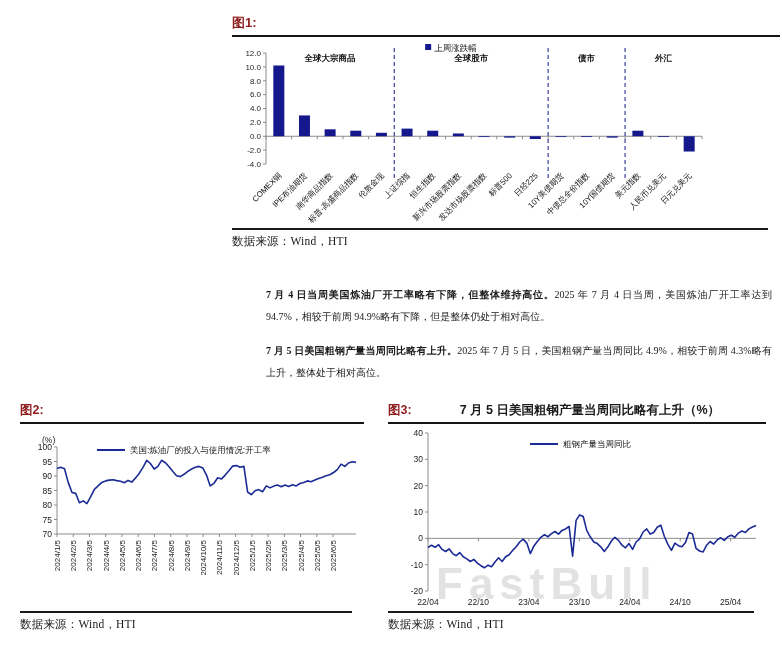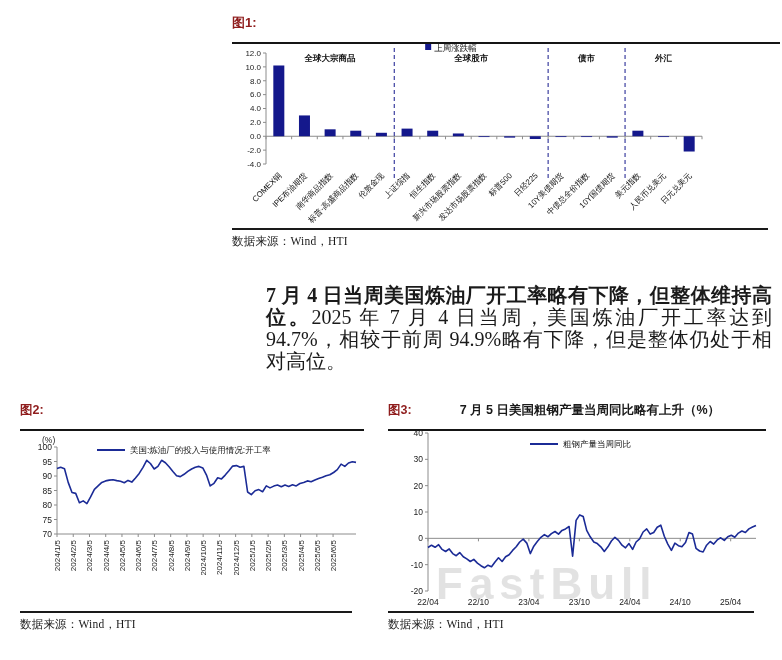--- a/index.html
+++ b/index.html
@@ -1,34 +1,34 @@
 <!DOCTYPE html>
 <html><head>
 <meta charset="utf-8">
 <style>
   html,body{margin:0;padding:0;background:#ffffff;}
   .page{position:relative;width:782px;height:660px;background:#fff;overflow:hidden;
         font-family:"Liberation Serif","DejaVu Serif",serif;color:#1a1a1a;}
   .fig{position:absolute;}
   .fig-title{display:flex;gap:7px;align-items:baseline;font-family:"Liberation Sans","DejaVu Sans",sans-serif;
-             font-weight:bold;border-bottom:2px solid #151515;padding-bottom:10px;}
+             font-weight:bold;border-bottom:2px solid #151515;padding-bottom:3px;}
   .fig-title .fig-label{color:#8f1d1d;white-space:nowrap;}
   .fig1{left:232px;top:14px;width:548px;}
   .fig1 .fig-title{font-size:13px;}
   .fig2{left:20px;top:402px;width:344px;}
   .fig3{left:388px;top:402px;width:378px;}
   .fig2 .fig-title,.fig3 .fig-title{font-size:12.5px;gap:48px;}
   .fig svg{position:absolute;left:0;display:block;}
   .fig1 svg{top:26px;}
   .fig2 svg,.fig3 svg{top:25px;}
   .source{position:absolute;left:0;right:12px;border-top:2px solid #1a1a1a;padding-top:4px;
           font-size:11.5px;letter-spacing:.2px;}
   .fig1 .source{top:214px;}
   .fig2 .source,.fig3 .source{top:209px;}
-  .paragraphs{position:absolute;left:266px;top:284px;width:506px;font-size:20px;line-height:22px;text-align:justify;}
+  .paragraphs{position:absolute;left:266px;top:284px;width:506px;font-size:10px;line-height:22px;text-align:justify;}
   .paragraphs p{margin:0 0 12px 0;}
   .paragraphs b{font-weight:bold;}
   svg text{font-family:"Liberation Sans","DejaVu Sans",sans-serif;}
 </style>
 </head>
 <body>
 
 <div class="page">
 
   <section class="fig fig1">
@@ -132,20 +132,21 @@
           <text x="460.1764705882353" y="136" text-anchor="end" font-size="8" fill="#111" transform="rotate(-45 460.1764705882353 136)">日元兑美元</text>
         </g>
       </svg>
     <div class="source">
       <span>数据来源：</span><span>Wind，HTI</span>
     </div>
   </section>
 
   <section class="paragraphs">
     <p><b>7 月 4 日当周美国炼油厂开工率略有下降，但整体维持高位。</b><span>2025 年 7 月 4 日当周，美国炼油厂开工率达到 94.7%，相较于前周 94.9%略有下降，但是整体仍处于相对高位。</span></p>
+    <p><b>7 月 5 日美国粗钢产量当周同比略有上升。</b><span>2025 年 7 月 5 日，美国粗钢产量当周同比 4.9%，相较于前周 4.3%略有上升，整体处于相对高位。</span></p>
   </section>
 
   <section class="fig fig2">
     <div class="fig-title">
       <span class="fig-label">图2:</span>
     </div>
     <svg id="chart2" width="344" height="184" viewBox="0 0 344 184">
         <g>
           <line x1="37" y1="20" x2="37" y2="107" stroke="#8c8c8c" stroke-width="1"></line>
           <line x1="34" y1="20" x2="37" y2="20" stroke="#8c8c8c"></line>

